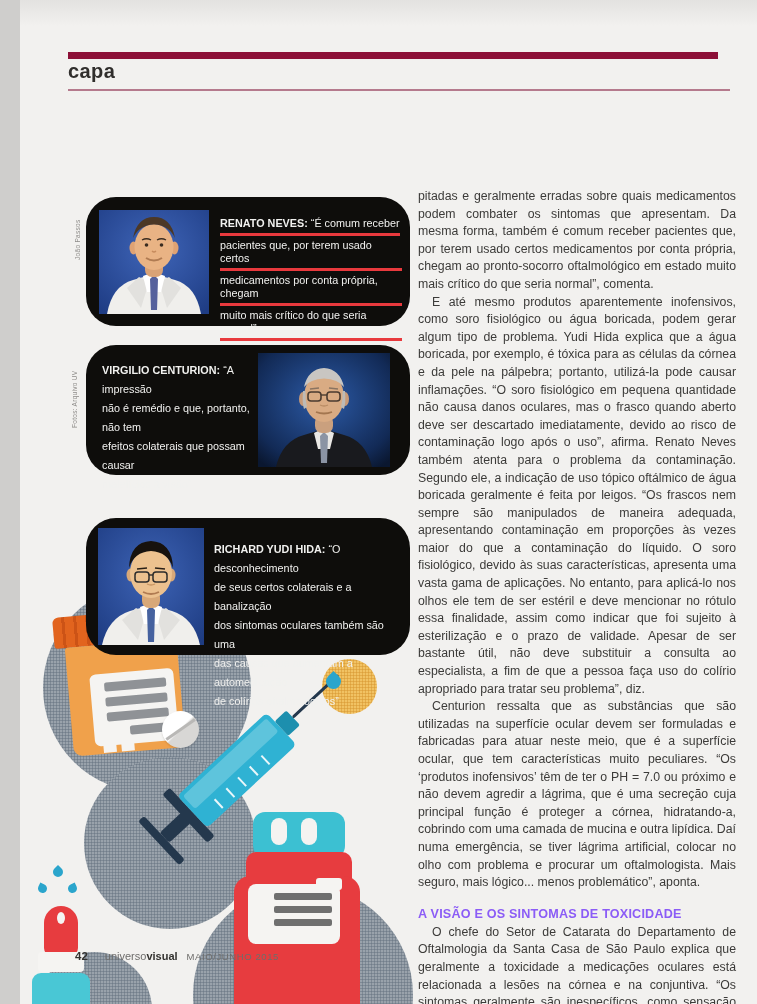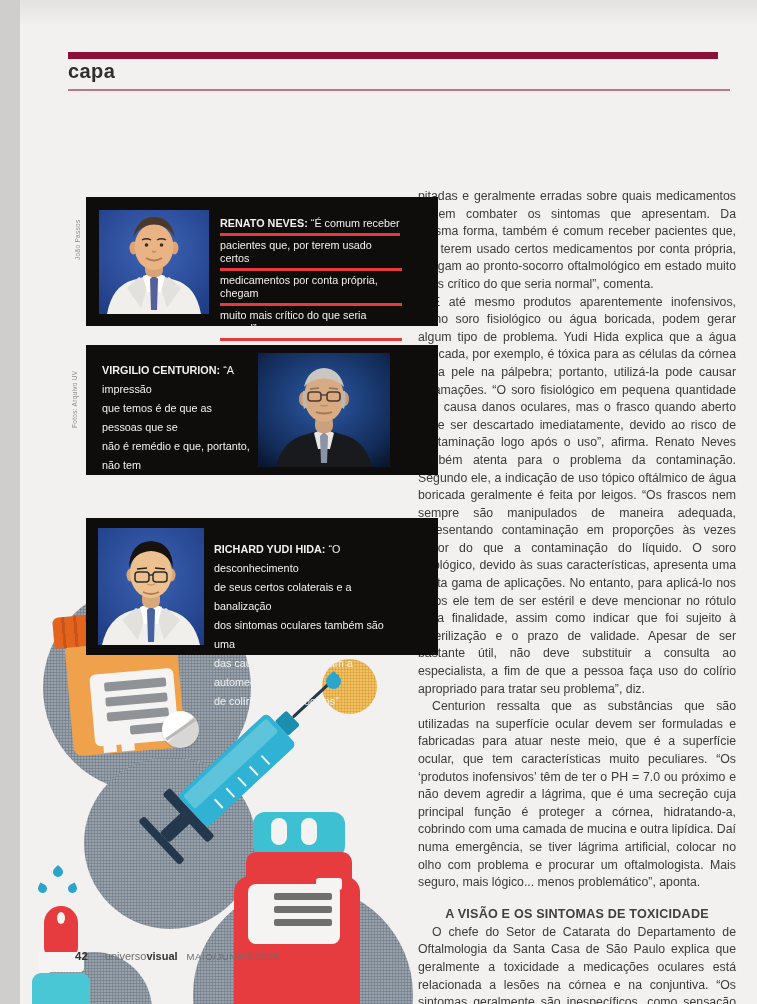--- a/index.html
+++ b/index.html
@@ -46,36 +46,36 @@
   .dz-body{left:12px;top:973px;width:58px;height:31px;background:#49c7d5;border-radius:9px 9px 0 0;}
   
   .rb-cap{left:233px;top:812px;width:92px;height:46px;background:#3cc0d2;border-radius:12px;}
   .rb-cap-pill{position:absolute;width:16px;height:27px;border-radius:8px;background:#f4f3f1;top:6px;}
   .rb-neck{left:226px;top:852px;width:106px;height:32px;background:#e73c3f;border-radius:10px 10px 0 0;}
   .rb-body{left:214px;top:876px;width:126px;height:128px;background:#e73c3f;border-radius:16px 16px 0 0;}
   .rb-label{left:228px;top:884px;width:92px;height:60px;background:#f5f4f2;border-radius:8px;padding:9px 8px 0 0;box-sizing:border-box;}
   .rb-bar{height:7px;background:#6f6f6f;border-radius:2px;margin:0 0 6px auto;width:58px;}
   .rb-tab{left:296px;top:878px;width:26px;height:12px;background:#f5f4f2;border-radius:3px;}
   
-  .qbox{position:absolute;left:66px;width:352px;background:#0e0d0b;z-index:3;}
+  .qbox{position:absolute;left:66px;width:324px;background:#0e0d0b;z-index:3;border-radius:30px;}
   .qphoto{position:absolute;overflow:hidden;}
   .qphoto svg{display:block;}
   .qtext{position:absolute;color:#f1f1ef;font-size:10.8px;}
   .qline{display:block;width:max-content;max-width:100%;line-height:13px;margin-bottom:3px;}
   .qline.u{border-bottom:3px solid #e8393d;padding-bottom:3px;margin-bottom:3px;}
   .qline.plain{line-height:19px;margin:0;}
   .qtext b{font-weight:bold;}
   
   .vcredit{position:absolute;writing-mode:vertical-rl;transform:rotate(180deg);
            font-size:6.5px;color:#8d8b88;letter-spacing:0.3px;z-index:3;}
   
   #article{left:398px;top:188px;width:318px;z-index:2;}
   #article p{margin:0;font-size:12.3px;line-height:17.6px;color:#3c3b39;text-align:justify;}
   #article p.indent{text-indent:14px;}
-  #article .subhead{margin:15px 0 3px 0;font-size:12.6px;font-weight:bold;color:#404040;letter-spacing:0.2px;text-align:center;}
+  #article .subhead{margin:15px 0 3px 0;font-size:12.6px;font-weight:bold;color:#8b5cf6;letter-spacing:0.2px;}
   
   #footer{left:55px;top:950px;z-index:5;display:flex;align-items:baseline;gap:9px;}
   .f-num{font-size:11.5px;font-weight:bold;color:#33322f;}
   .f-brand{font-size:11px;color:#6e6d6b;padding-left:8px;}
   .f-brand b{color:#33322f;}
   .f-issue{font-size:9.5px;color:#6e6d6b;letter-spacing:0.6px;}
 </style>
 </head>
 <body>
 
@@ -216,21 +216,20 @@
         <rect x="69" y="39" width="13" height="9" rx="3" fill="none" stroke="#4a3b30" stroke-width="1.6"></rect>
         <line x1="63" y1="42" x2="69" y2="42" stroke="#4a3b30" stroke-width="1.4"></line>
         <path d="M52 36 L61 35" stroke="#8a7461" stroke-width="1.6"></path>
         <path d="M71 35 L80 36" stroke="#8a7461" stroke-width="1.6"></path>
         <path d="M62 52 Q66 54 70 52" stroke="#b98c64" stroke-width="1.3" fill="none"></path>
         <path d="M58 59 Q66 62 74 59" stroke="#a3764f" stroke-width="1.8" fill="none"></path>
       </svg>
     </div>
     <div class="qtext" style="left:16px;top:16px;width:150px;">
         <span class="qline plain"><b>VIRGILIO CENTURION: </b>“A impressão</span>
-        <span class="qline plain">que temos é de que as pessoas que se</span>
         <span class="qline plain">não é remédio e que, portanto, não tem</span>
         <span class="qline plain">efeitos colaterais que possam causar</span>
         <span class="qline plain">malefícios à visão”</span>
       </div>
   </div>
 
   <div class="qbox" style="top:518px;height:137px;">
     <div class="qphoto" style="left:12px;top:10px;width:106px;height:117px;">
       <svg width="106" height="117" viewBox="0 0 106 117">
         <defs>

